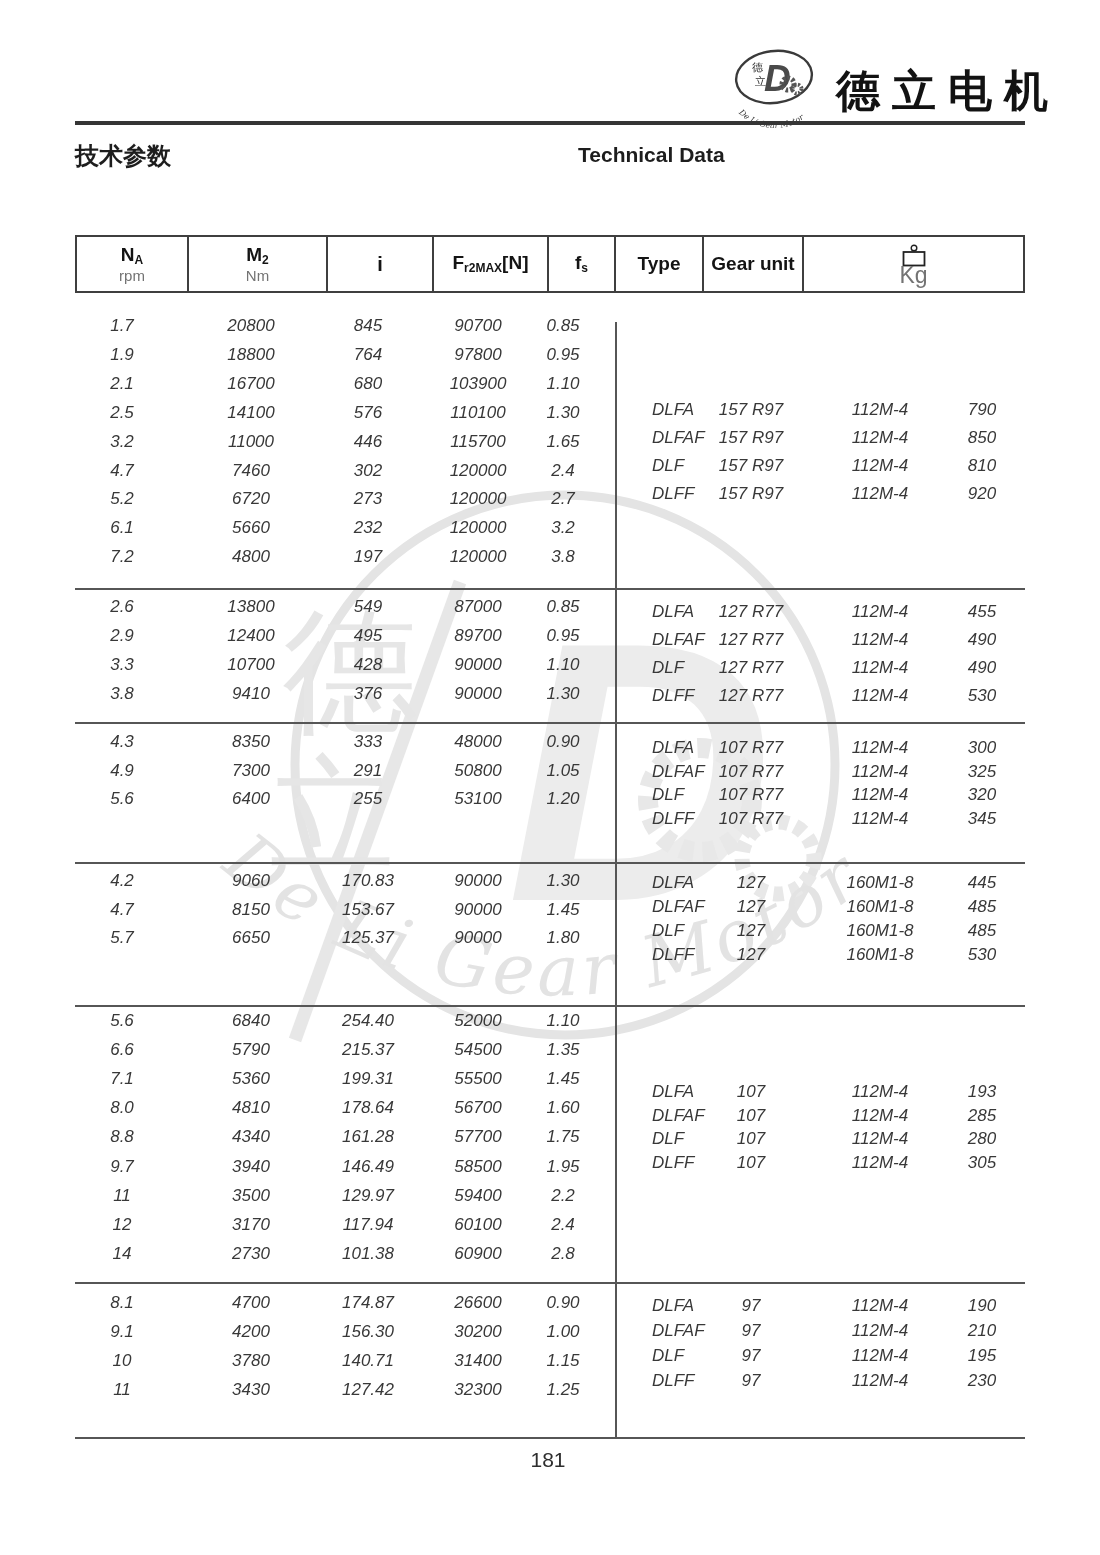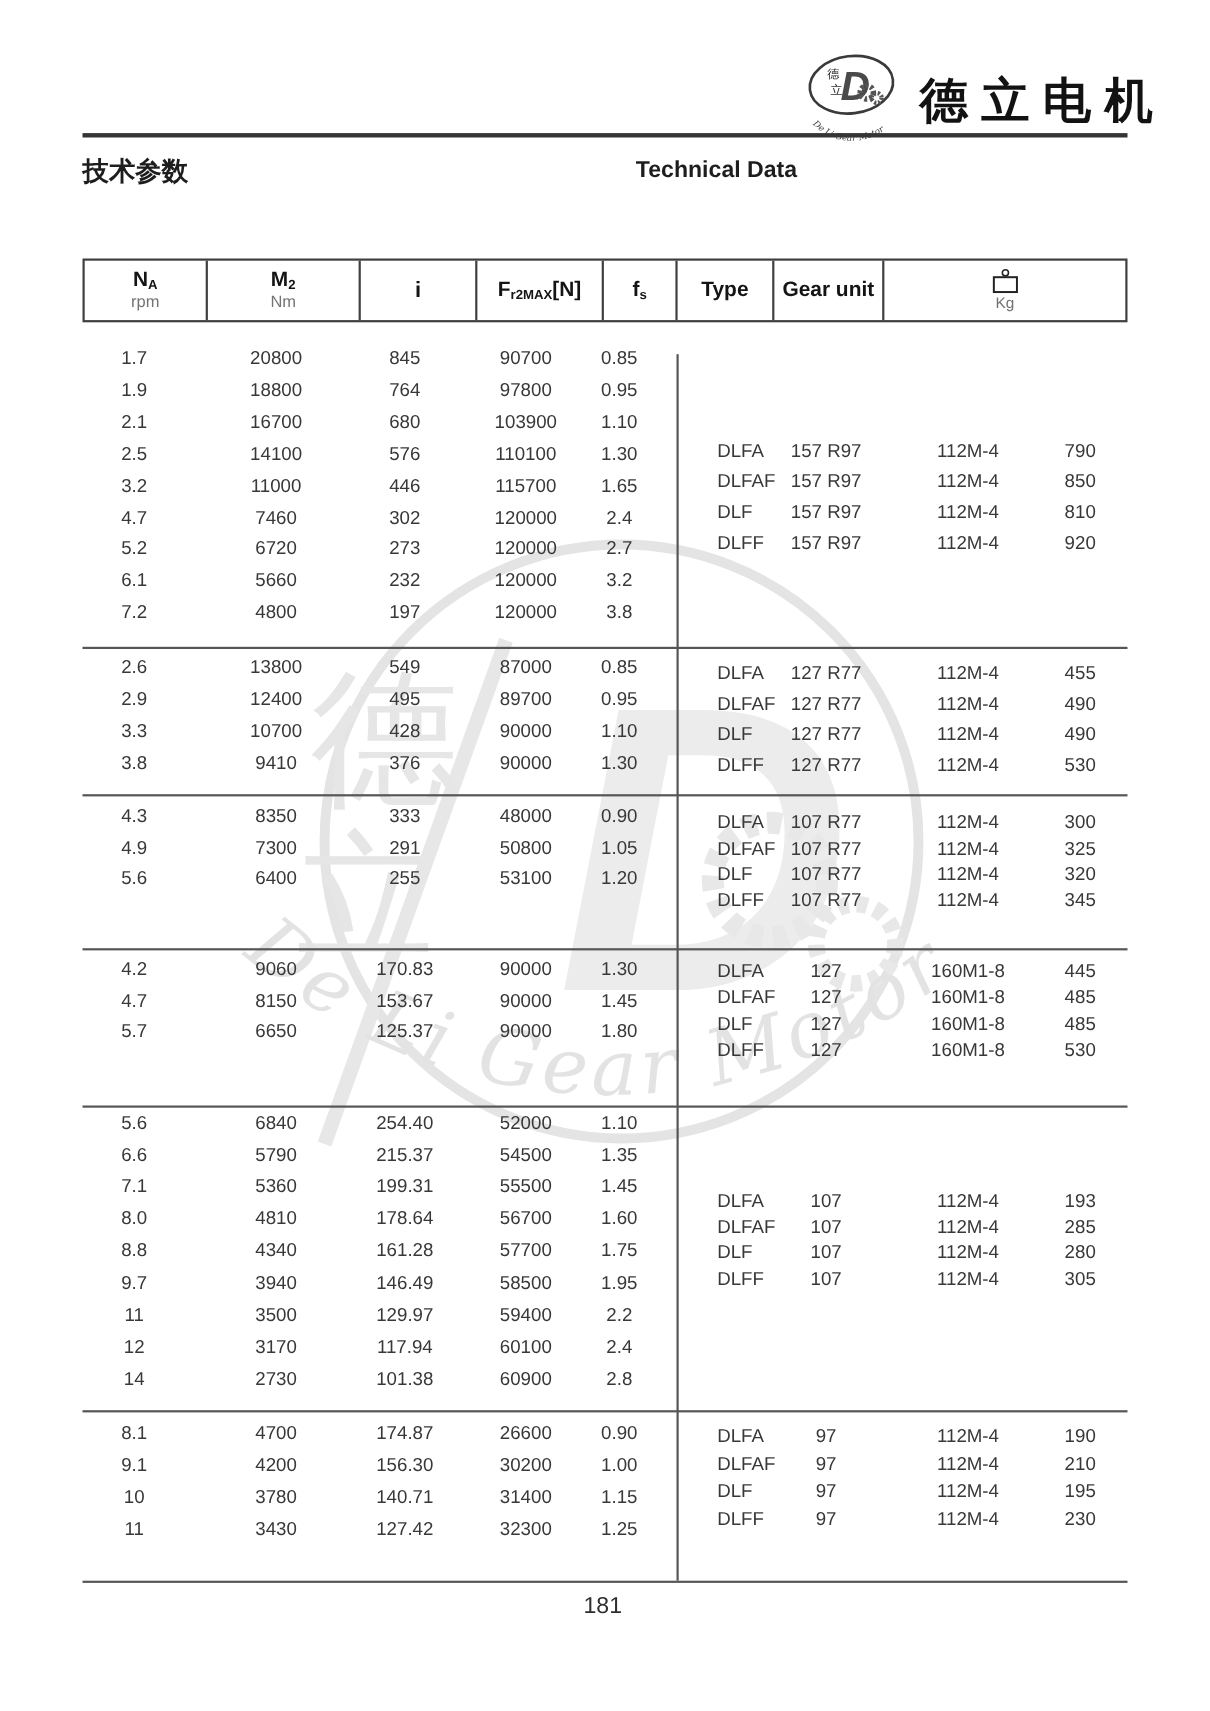--- a/index.html
+++ b/index.html
@@ -38,21 +38,21 @@
     box-sizing:border-box; border-right:2px solid #3f3f3f;
     display:flex; flex-direction:column; align-items:center; justify-content:center;
   }
   .th:last-child { border-right:none; }
   .th-main { font-size:19px; font-weight:bold; color:#141414; line-height:20px; white-space:nowrap; }
   .th-sub  { font-size:12px; font-weight:bold; position:relative; top:3px; }
   .th-unit { font-size:15px; color:#737373; line-height:17px; }
   .th-big  { font-size:20px; }
 
   
-  .tbody { position:absolute; left:75px; top:292px; width:950px; height:1003px; z-index:2; }
+  .tbody { position:absolute; left:75px; top:292px; width:950px; height:1003px; z-index:2;font-style:italic; }
   .num {
     position:absolute; transform:translate(-50%,-50%);
     font-size:17px; color:#383838; white-space:nowrap;
   }
   .typ {
     position:absolute; transform:translateY(-50%);
     font-size:17px; color:#383838; white-space:nowrap;
   }
   .hsep { position:absolute; left:0; width:950px; height:2px; background:#565656; }
   .vdiv { position:absolute; width:2px; background:#565656; }
@@ -138,21 +138,21 @@
       <div class="th-main">Type</div>
     </div>
     <div class="th" style="flex:0 0 100px">
       <div class="th-main">Gear unit</div>
     </div>
     <div class="th" style="flex:1">
       <svg width="30" height="23" viewBox="0 0 30 23" aria-hidden="true">
         <circle cx="15" cy="4" r="2.8" fill="none" stroke="#222" stroke-width="1.4"></circle>
         <rect x="4.5" y="8" width="21" height="13.5" fill="none" stroke="#222" stroke-width="1.8"></rect>
       </svg>
-      <div class="th-unit" style="font-size:14px">Kg</div>
+      <div class="th-unit" style="font-size:23px">Kg</div>
     </div>
   </div>
 
   <div class="tbody" id="tbody">
       <div class="num" style="left: 47px; top: 34px;">1.7</div>
       <div class="num" style="left: 176px; top: 34px;">20800</div>
       <div class="num" style="left: 293px; top: 34px;">845</div>
       <div class="num" style="left: 403px; top: 34px;">90700</div>
       <div class="num" style="left: 488px; top: 34px;">0.85</div>
       <div class="num" style="left: 47px; top: 62.9px;">1.9</div>

